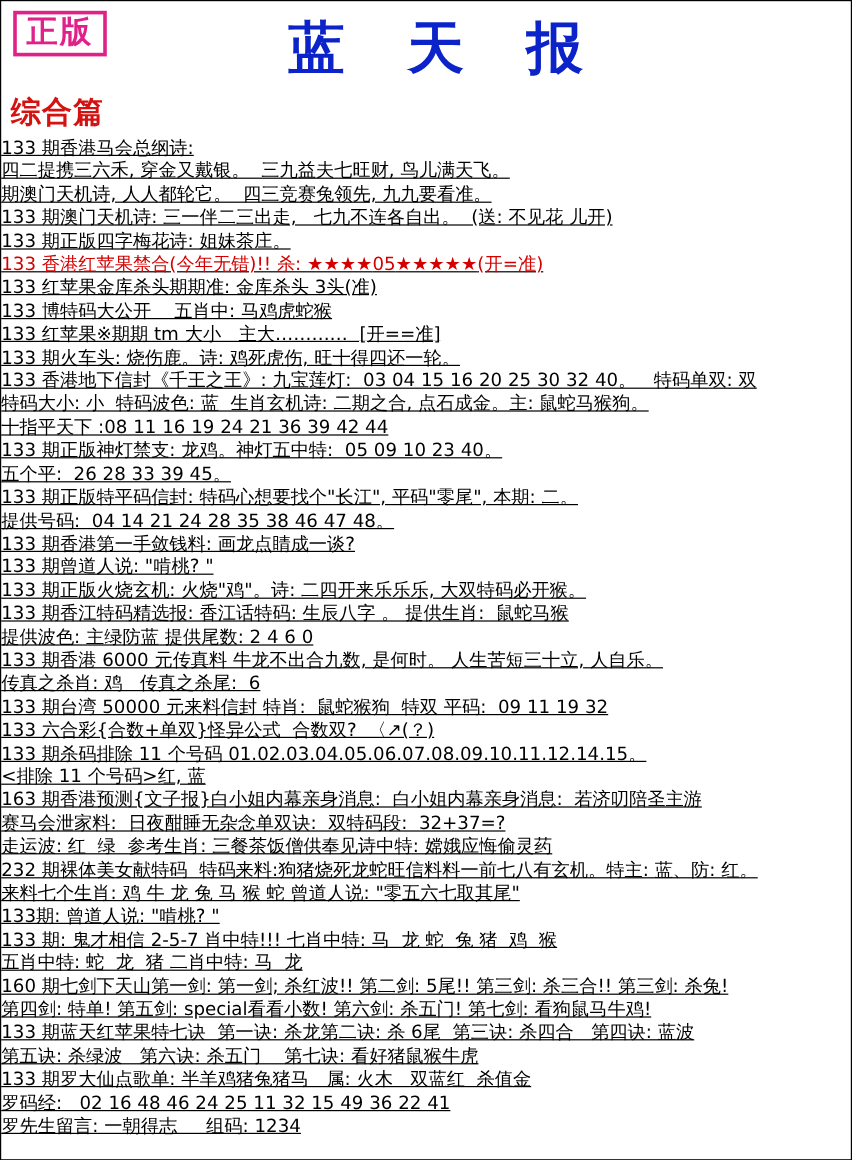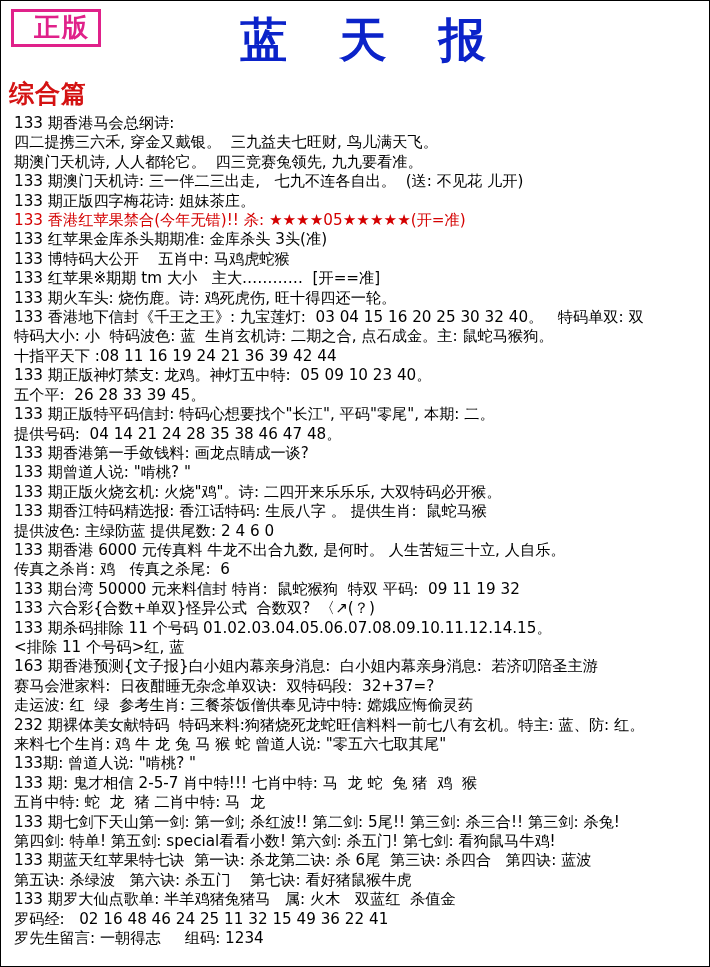--- a/index.html
+++ b/index.html
@@ -28,21 +28,21 @@
   }
   .badge {
     position: absolute;
     left: 10px;
     top: 8px;
     border: 3px solid #e0218a;
     color: #e0218a;
     font-size: 26px;
     font-weight: bold;
     letter-spacing: 2px;
-    padding: 2px 8px 4px 20px;
+    padding: 2px 8px 4px 8px;
     line-height: 1;
     font-family: "DejaVu Sans", "Liberation Sans", sans-serif;
   }
   .masthead {
     position: absolute;
     left: 16px;
     right: 0;
     top: 8px;
     text-align: center;
     color: #0b23c9;
@@ -54,21 +54,22 @@
   }
   .section-title {
     color: #d41212;
     font-size: 25px;
     font-weight: bold;
     letter-spacing: 1px;
     margin: 4px 0 4px 8px;
   }
   
   .lines {
-    padding: 0 8px 0 13px;
+    padding: 0 8px 0 0;
+    text-decoration: underline;
   }
   .line {
     font-size: 15.2px;
     line-height: 19.4px;
     color: #000000;
     white-space: pre;
     letter-spacing: 0px;
     font-family: "DejaVu Sans", "Liberation Sans", sans-serif;
   }
   .line.red { color: #d40000; }
@@ -116,21 +117,21 @@
       <div class="line">133 期杀码排除 11 个号码 01.02.03.04.05.06.07.08.09.10.11.12.14.15。</div>
       <div class="line">&lt;排除 11 个号码&gt;红, 蓝</div>
       <div class="line">163 期香港预测{文子报}白小姐内幕亲身消息:  白小姐内幕亲身消息:  若济叨陪圣主游</div>
       <div class="line">赛马会泄家料:  日夜酣睡无杂念单双诀:  双特码段:  32+37=?</div>
       <div class="line">走运波: 红  绿  参考生肖: 三餐茶饭僧供奉见诗中特: 嫦娥应悔偷灵药</div>
       <div class="line">232 期裸体美女献特码  特码来料:狗猪烧死龙蛇旺信料料一前七八有玄机。特主: 蓝、防: 红。</div>
       <div class="line">来料七个生肖: 鸡 牛 龙 兔 马 猴 蛇 曾道人说: "零五六七取其尾"</div>
       <div class="line">133期: 曾道人说: "啃桃? "</div>
       <div class="line">133 期: 鬼才相信 2-5-7 肖中特!!! 七肖中特: 马  龙 蛇  兔 猪  鸡  猴</div>
       <div class="line">五肖中特: 蛇  龙  猪 二肖中特: 马  龙</div>
-      <div class="line">133 期七剑下天山第一剑: 第一剑; 杀红波!! 第二剑: 5尾!! 第三剑: 杀三合!! 第三剑: 杀兔!</div>
+      <div class="line">160 期七剑下天山第一剑: 第一剑; 杀红波!! 第二剑: 5尾!! 第三剑: 杀三合!! 第三剑: 杀兔!</div>
       <div class="line">第四剑: 特单! 第五剑: special看看小数! 第六剑: 杀五门! 第七剑: 看狗鼠马牛鸡!</div>
       <div class="line">133 期蓝天红苹果特七诀  第一诀: 杀龙第二诀: 杀 6尾  第三诀: 杀四合   第四诀: 蓝波</div>
       <div class="line">第五诀: 杀绿波   第六诀: 杀五门    第七诀: 看好猪鼠猴牛虎</div>
       <div class="line">133 期罗大仙点歌单: 半羊鸡猪兔猪马   属: 火木   双蓝红  杀值金</div>
       <div class="line">罗码经:   02 16 48 46 24 25 11 32 15 49 36 22 41</div>
       <div class="line">罗先生留言: 一朝得志     组码: 1234</div>
     </div>
 
 </div>
 

